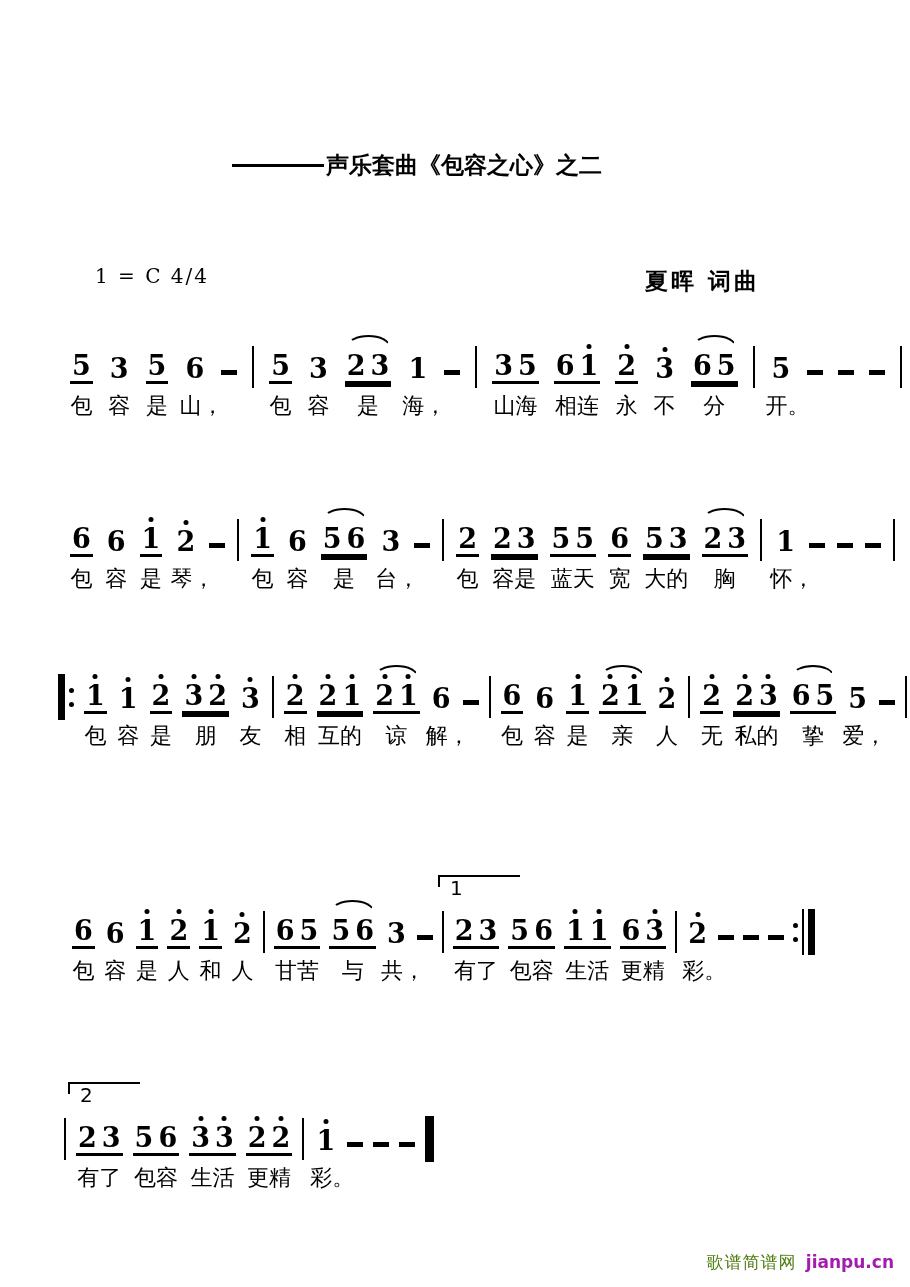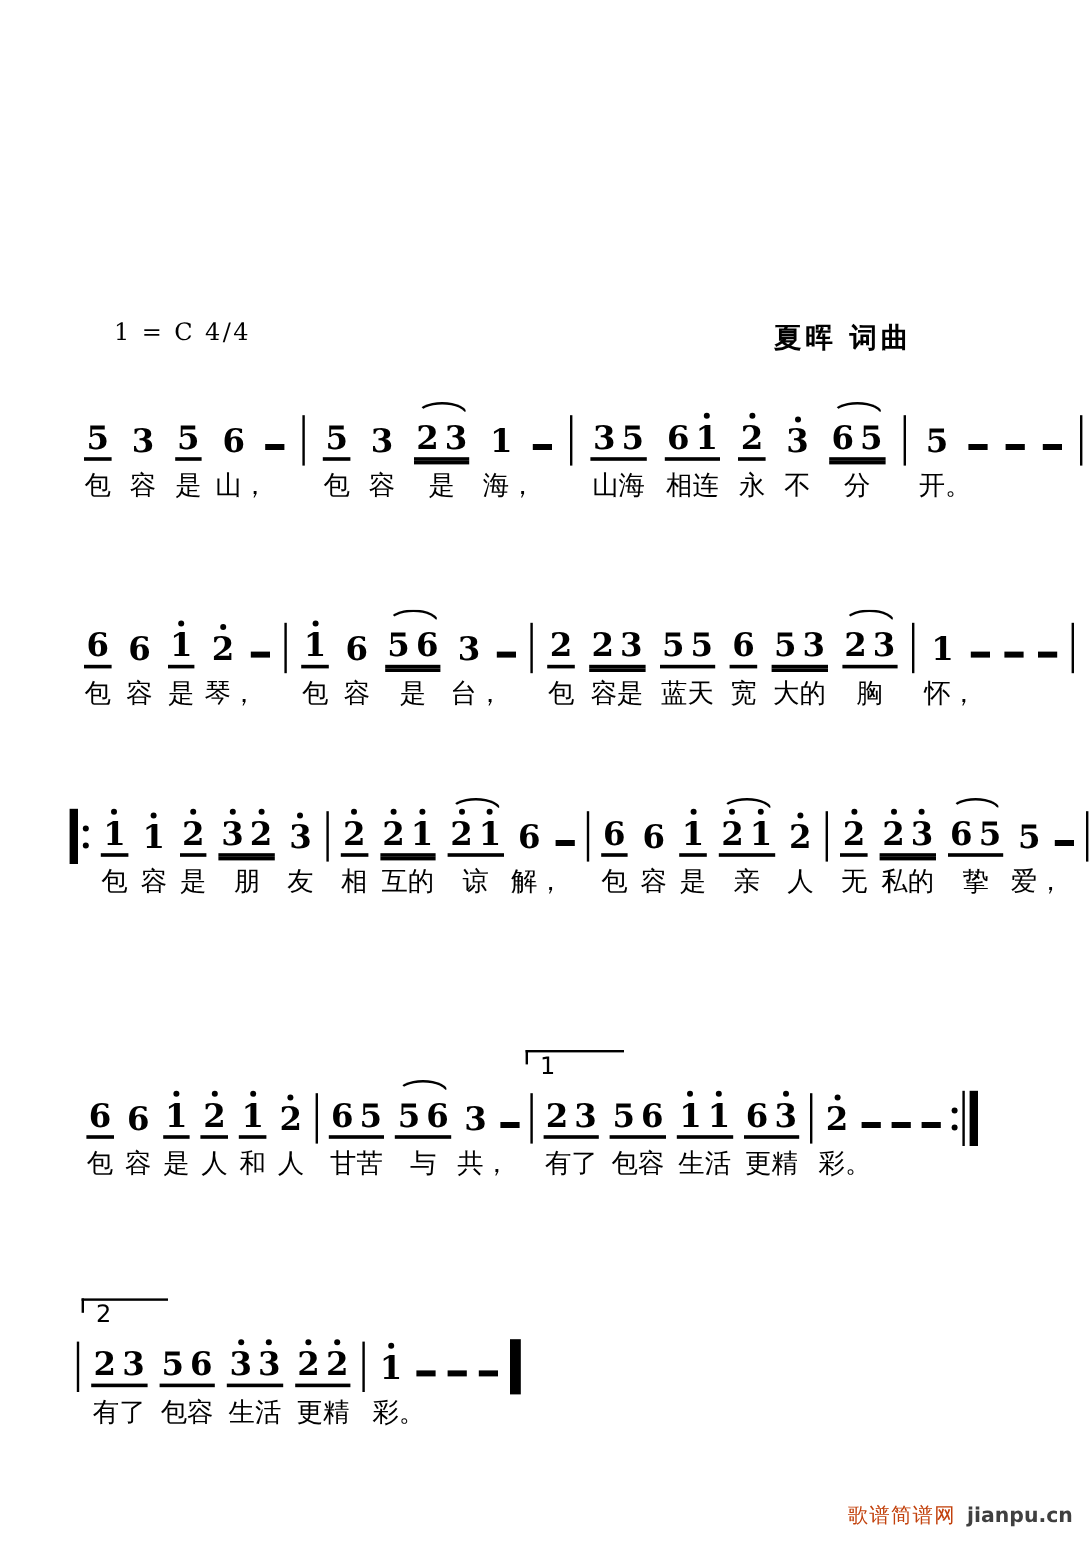--- a/index.html
+++ b/index.html
@@ -51,20 +51,24 @@
 
   
   .watermark{position:absolute;right:16px;bottom:13px;font-size:17px;white-space:nowrap;}
   .wm-name{letter-spacing:1px;}
   .wm-url{font-family:"DejaVu Sans","Liberation Sans",sans-serif;font-weight:bold;margin-left:4px;}
 </style>
 </head>
 <body>
 
 <div id="page">
+  <div class="subtitle">
+    <span class="subdash"></span>
+    <span>声乐套曲《包容之心》之二</span>
+  </div>
   <div class="keysig">1 = C 4/4</div>
   <div class="composer">夏晖 词曲</div>
 
   <div id="score">
       <div class="line" style="left: 70px; top: 330px;">
         <div class="cells" style="column-gap: 15px;">
           <span class="cell">
             <span class="arcrow"></span>
             <span class="noterow">
               <span class="grp ul1">
@@ -966,16 +970,16 @@
             <span class="arcrow"></span>
             <span class="noterow">
               <span class="bfinal"></span>
             </span>
           </span>
         </div>
       </div>
     </div>
 
   <div class="watermark">
-    <span class="wm-name" style="color: #c2410c; margin-left: 32px;">歌谱简谱网</span>
-    <span class="wm-url" style="color: #404040;">jianpu.cn</span>
+    <span class="wm-name" style="color: #4d7c0f; margin-left: 32px;">歌谱简谱网</span>
+    <span class="wm-url" style="color: #a21caf;">jianpu.cn</span>
   </div>
 </div>
 
 </body></html>

